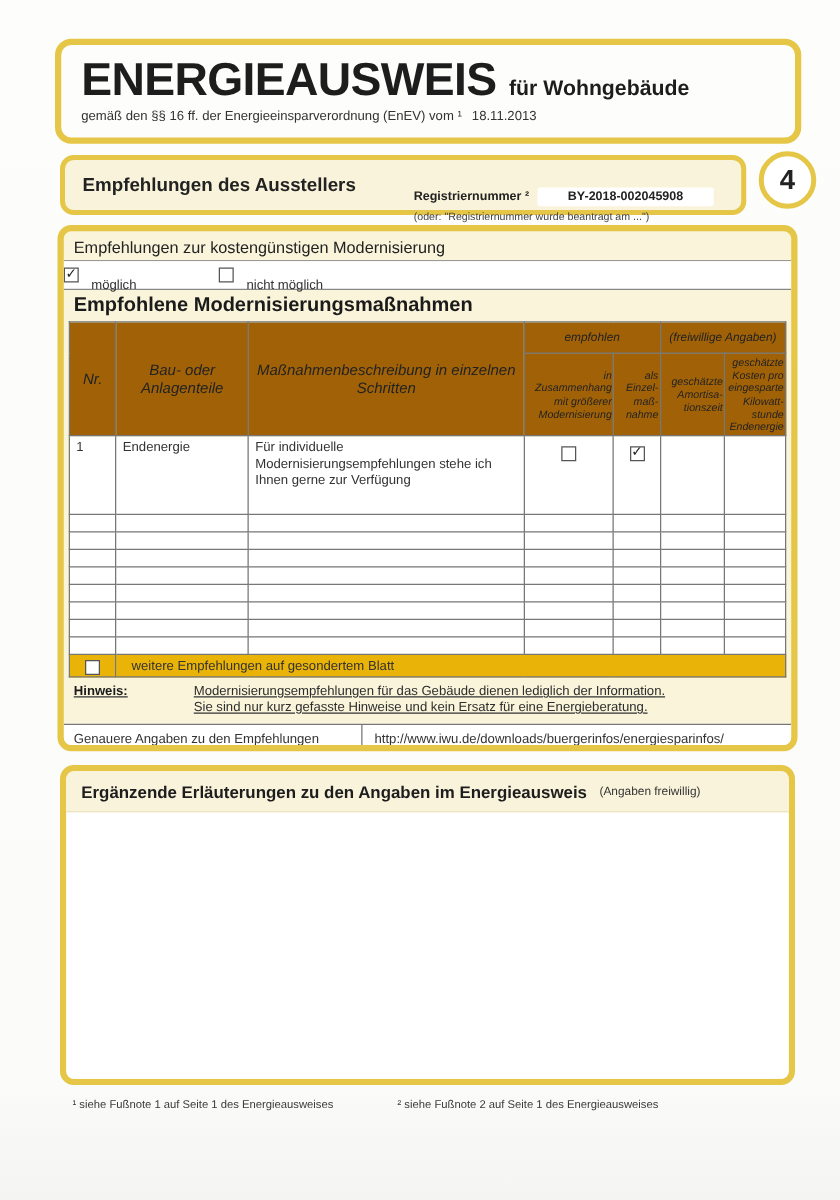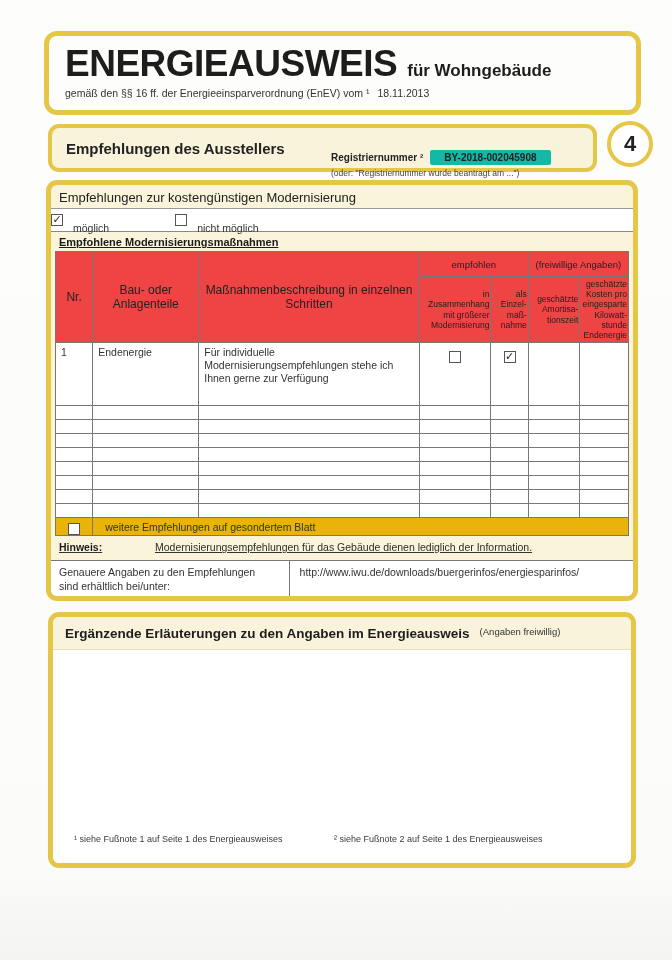--- a/index.html
+++ b/index.html
@@ -26,41 +26,41 @@
   .mast-sub { font-size:17px; font-weight:bold; color:#1d1d1d; }
   .mast-legal { font-size:10.5px; color:#333; margin-top:3px; display:flex; gap:8px; }
 
   
   #headerbar { left:48px; top:124px; width:549px; height:48px; background:#f8f3da;
     border-width:4px; border-radius:11px; display:flex; align-items:center; }
   .hb-title { font-size:15px; font-weight:bold; color:#222; padding-left:14px; }
   .hb-reg { margin-left:auto; padding-right:8px; width:254px;margin-top:32px; }
   .hb-reg-line1 { display:flex; gap:7px; align-items:center; }
   .hb-reg-label { font-size:10px; font-weight:bold; color:#222; }
-  .hb-reg-value { font-size:10px; font-weight:bold; color:#222; background:#14b8a6; padding:2px 14px; border-radius:2px; }
+  .hb-reg-value { font-size:10px; font-weight:bold; color:#222; background:#ffffff; padding:2px 24px; border-radius:2px; }
   .hb-reg-note { font-size:8.5px; color:#444; margin-top:3px; }
   #page-badge { position:absolute; left:607px; top:121px; width:46px; height:46px; box-sizing:border-box;
     border:4px solid #e5c646; border-radius:50%; background:#fff; display:flex; align-items:center;
     justify-content:center; font-size:22px; font-weight:bold; color:#222; }
 
   
   #modbox { left:46px; top:180px; width:592px; height:421px; background:#f9f4da; border-radius:11px; overflow:hidden; }
   .sec-title { font-size:13px; color:#222; padding:5px 8px 3px; border-bottom:1px solid #999; }
   .stmt-row { background:#fff; border-bottom:1px solid #888; display:flex; align-items:center; height:22px; font-size:10.5px; }
   .stmt-text { padding-left:8px; width:352px; }
   .cb { width:10px; height:10px; border:1px solid #555; background:#fff; display:inline-flex;
     align-items:center; justify-content:center; flex:none; box-sizing:content-box; }
   .cb i { font-style:normal; font-size:11px; line-height:1; margin-top:-2px; color:#222; }
   .stmt-row .lbl { margin-left:10px;margin-top:16px; }
   .stmt-row .cb.second { margin-left:66px; }
-  .tbl-title { font-size:11px; font-weight:bold; color:#1b1b1b; padding:4px 8px 3px;text-decoration:underline; }
+  .tbl-title { font-size:16px; font-weight:bold; color:#1b1b1b; padding:4px 8px 3px; }
 
   table { width:calc(100% - 8px); margin:0 4px; border-collapse:collapse; table-layout:fixed; }
   th, td { border:1px solid #777; padding:0; }
-  thead th { background:#ef4444; font-weight:normal; }
+  thead th { background:#a16207; font-weight:normal;font-style:italic; }
   .th-main { font-size:12px; color:#222; line-height:1.2; padding:2px; }
   .th-group { font-size:9.5px; color:#222; height:24px; }
   .th-sub { font-size:8.5px; color:#222; line-height:1.2; padding:2px 1px; height:56px; vertical-align:middle; text-align:right; }
   tbody td { background:#fff; font-size:10.5px; vertical-align:top; }
   .cell-nr { padding:3px 5px; }
   .cell-comp { padding:3px 5px; }
   .cell-desc { padding:3px 5px; line-height:1.25; }
   .row-data td { height:56px; }
   .cb-cell { text-align:center; }
   .cb-cell .cb { margin-top:8px; }
@@ -73,27 +73,27 @@
   .hint-label { font-weight:bold; width:54px; flex:none; color:#1b1b1b; }
   .hint-text { line-height:1.25; color:#2d2d2d;margin-left:34px; }
   .details-box { background:#fff; border-top:1px solid #777; border-bottom:1px solid #777;
     margin-top:3px; display:flex; height:41px; }
   .details-left { width:41%; box-sizing:border-box; border-right:1px solid #777;
     padding:5px 8px; font-size:10.5px; line-height:1.3; }
   .details-right { flex:1; padding:5px 10px; font-size:10.5px; }
 
   
   #notesbox { left:48px; top:612px; width:588px; height:256px; background:#fff; border-radius:11px; overflow:hidden; }
-  .notes-head { background:#f8f3da; padding:9px 12px 8px; display:flex; align-items:flex-start; gap:10px; border-bottom:1px solid #e8dfb8; }
+  .notes-head { background:#f8f3da; padding:9px 12px 8px; display:flex; align-items:center; gap:10px; border-bottom:1px solid #e8dfb8; }
   .notes-title { font-size:13.5px; font-weight:bold; color:#1d1d1d; }
   .notes-suffix { font-size:9.5px; color:#333; }
   .notes-body { height:100%; background:#fff; }
 
   
-  .fn { position:absolute; top:834px; font-size:9px; color:#3a3a3a;margin-left:16px; }
+  .fn { position:absolute; top:878px; font-size:9px; color:#3a3a3a; }
   #fn1 { left:58px; }
   #fn2 { left:318px; }
 </style>
 </head>
 <body>
 
 <div class="page">
 
   <div class="box" id="masthead">
     <div class="mast-line">
@@ -258,20 +258,21 @@
           </td>
           <td colspan="6" class="further-label">weitere Empfehlungen auf gesondertem Blatt</td>
         </tr>
       </tbody>
     </table>
 
     <div class="hint-row">
       <span class="hint-label">Hinweis:</span>
       <span class="hint-text">
         <span>Modernisierungsempfehlungen für das Gebäude dienen lediglich der Information.</span><br>
+        <span>Sie sind nur kurz gefasste Hinweise und kein Ersatz für eine Energieberatung.</span>
       </span>
     </div>
 
     <div class="details-box">
       <div class="details-left">
         <span>Genauere Angaben zu den Empfehlungen</span><br>
         <span>sind erhältlich bei/unter:</span>
       </div>
       <div class="details-right">http://www.iwu.de/downloads/buergerinfos/energiesparinfos/</div>
     </div>

